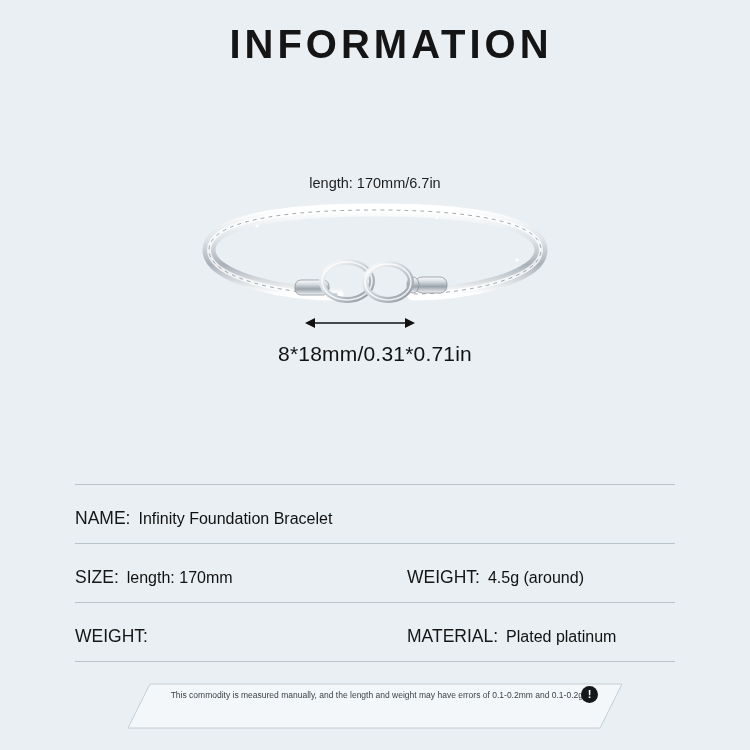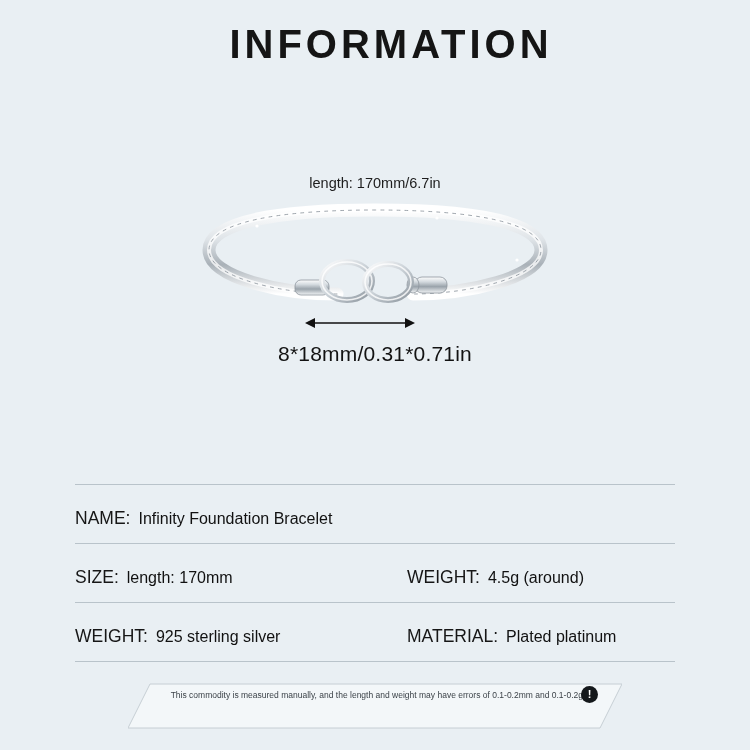--- a/index.html
+++ b/index.html
@@ -226,21 +226,20 @@
     </div>
     <div class="spec-cell">
       <span class="spec-key">WEIGHT:</span>
       <span class="spec-val">4.5g (around)</span>
     </div>
   </div>
 
   <div class="spec-row">
     <div class="spec-cell left">
       <span class="spec-key">WEIGHT:</span>
-      <span class="spec-val">925 sterling silver</span>
     </div>
     <div class="spec-cell">
       <span class="spec-key">MATERIAL:</span>
       <span class="spec-val">Plated platinum</span>
     </div>
   </div>
 </div>
 
 <div class="notice">
   <div class="notice-bg">

